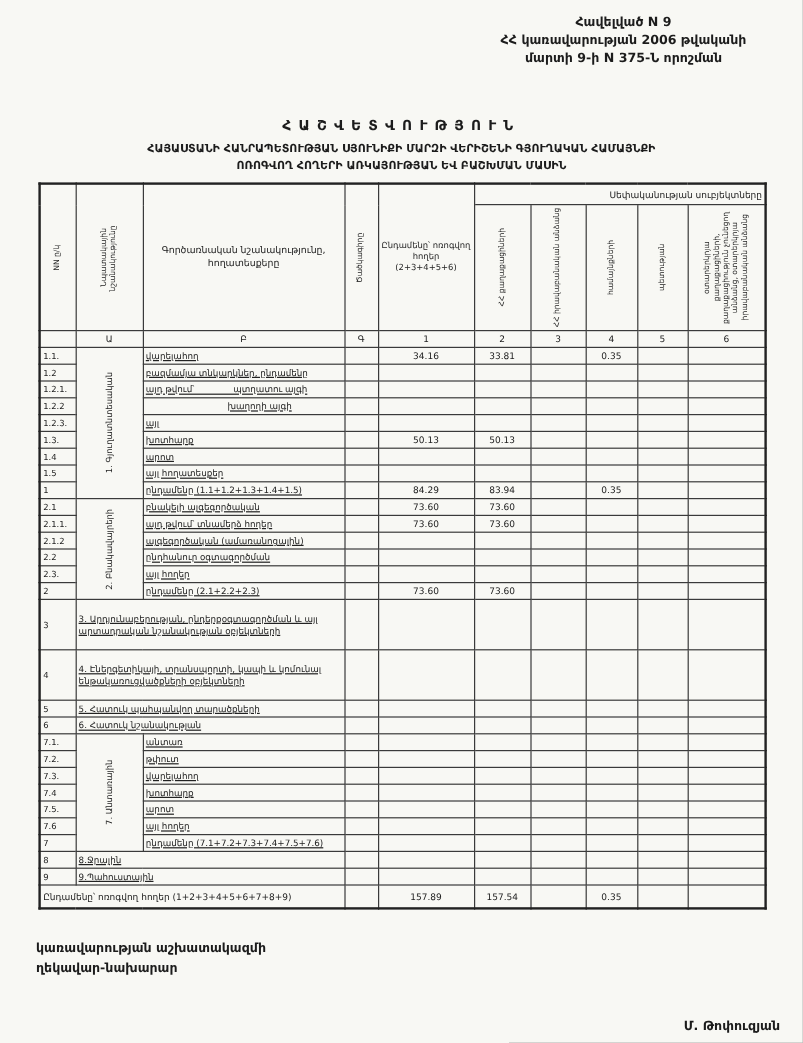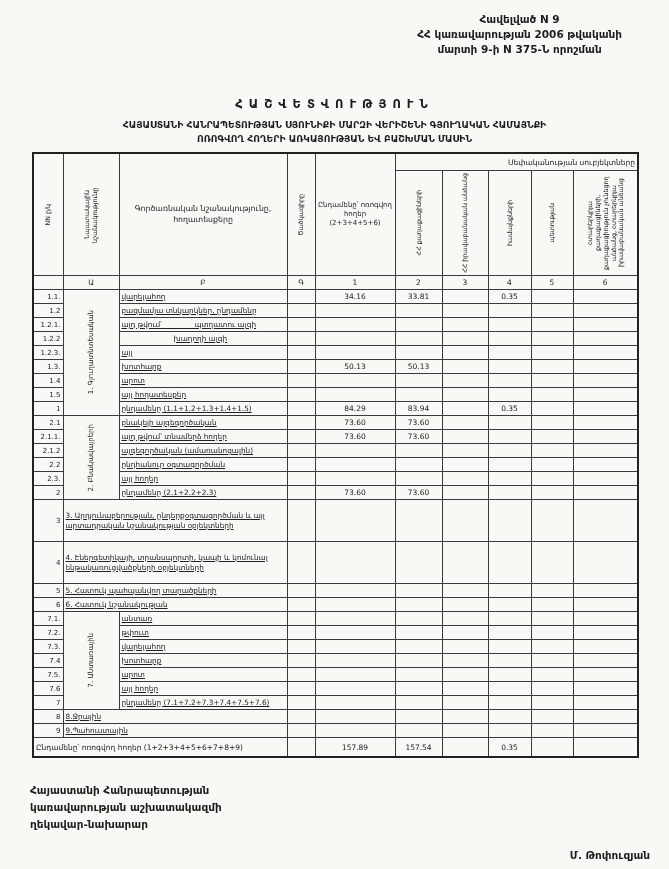--- a/index.html
+++ b/index.html
@@ -17,21 +17,21 @@
                overflow:hidden;font-weight:normal;vertical-align:middle;}
   table.report{border:2px solid #222;}
   .h-subjects{height:16px;text-align:right;font-size:7.5px;}
   .h-desc{font-size:7.8px;white-space:normal;line-height:1.4;}
   .h-total{text-align:center;font-size:7px;white-space:normal;line-height:1.3;}
   .vhead{height:104px;}
   .vtext{writing-mode:vertical-rl;transform:rotate(180deg);margin:0 auto;
          max-height:100px;font-size:6.3px;line-height:1.25;text-align:center;}
   .letters td{height:13px;text-align:center;font-size:7.5px;border-bottom:2px solid #222;}
   tr{height:14px;}
-  .c-num{text-align:right;font-size:7px;padding:0 1px;}
+  .c-num{text-align:left;font-size:7px;padding:0 1px;}
   .c-group{width:56px;}
   .vgroup{writing-mode:vertical-rl;transform:rotate(180deg);margin:0 auto;
           font-size:7px;text-align:center;max-height:120px;}
   .c-label{white-space:pre;font-size:7.3px;text-decoration:underline;}
   .two-line .c-label{white-space:normal;line-height:1.35;}
   .two-line{height:42px;}
   .c-code,.c-val{text-align:center;font-size:7.5px;}
   .heavy-top td{border-top:2px solid #222;}
   .footer-row td{border-top:2px solid #222;border-bottom:2px solid #222;height:18px;}
   .c-footer-label{font-size:7.5px;padding-left:16px;}
@@ -148,21 +148,21 @@
           <td class="c-code"></td>
           <td class="c-val"></td>
           <td class="c-val"></td>
           <td class="c-val"></td>
           <td class="c-val"></td>
           <td class="c-val"></td>
           <td class="c-val"></td>
         </tr>
         <tr>
           <td class="c-num">1.2.2</td>
-          <td class="c-label" style="padding-left: 54px;">խաղողի այգի</td>
+          <td class="c-label" style="padding-left: 70px;">խաղողի այգի</td>
           <td class="c-code"></td>
           <td class="c-val"></td>
           <td class="c-val"></td>
           <td class="c-val"></td>
           <td class="c-val"></td>
           <td class="c-val"></td>
           <td class="c-val"></td>
         </tr>
         <tr>
           <td class="c-num">1.2.3.</td>
@@ -443,19 +443,18 @@
         <td class="c-val">157.54</td>
         <td class="c-val"></td>
         <td class="c-val">0.35</td>
         <td class="c-val"></td>
         <td class="c-val"></td>
       </tr>
     </tfoot>
   </table>
 
   <div class="signature">
-    <div>Հայաստանի Հանրապետության</div>
     <div>կառավարության աշխատակազմի</div>
     <div>ղեկավար-նախարար</div>
   </div>
   <div class="sign-name">Մ. Թոփուզյան</div>
 
 </div>
 
 </body></html>

